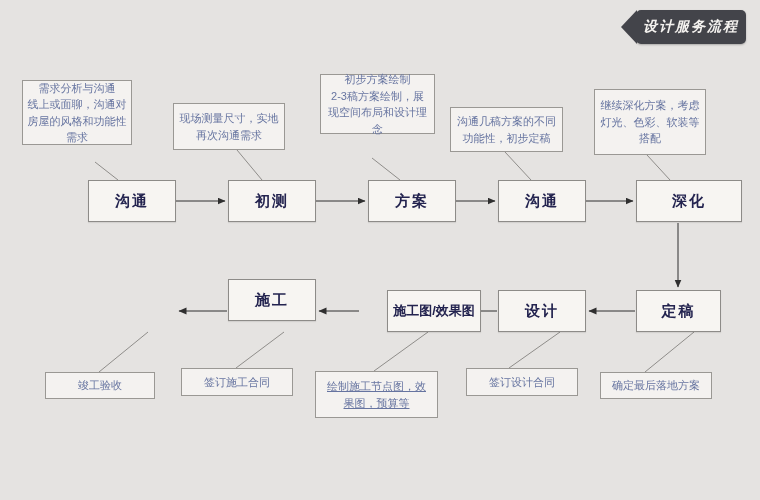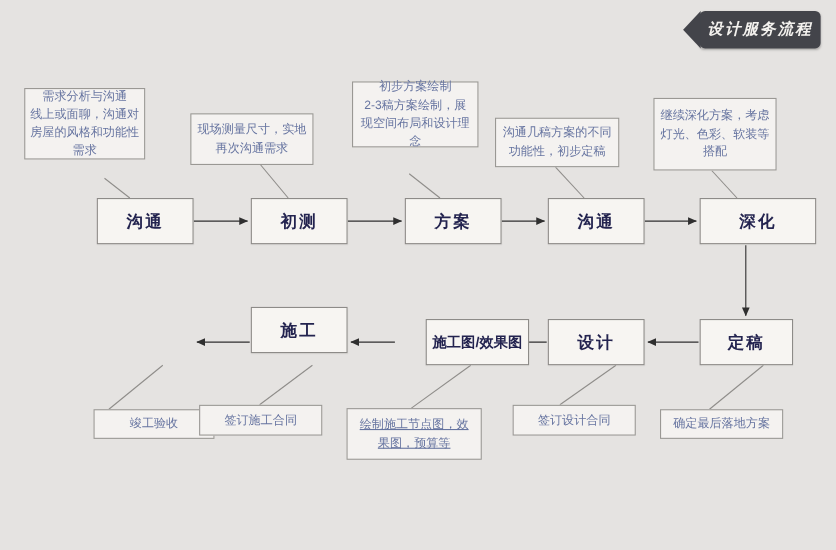--- a/index.html
+++ b/index.html
@@ -146,20 +146,20 @@
   <div class="step" style="left:228px; top:180px; width:88px;">初测</div>
   <div class="step" style="left:368px; top:180px; width:88px;">方案</div>
   <div class="step" style="left:498px; top:180px; width:88px;">沟通</div>
   <div class="step" style="left:636px; top:180px; width:106px;">深化</div>
 
   <div class="step" style="left:228px; top:279px; width:88px;">施工</div>
   <div class="step wide" style="left:361px; top:290px; width:94px;margin-left:26px;">施工图/效果图</div>
   <div class="step" style="left:498px; top:290px; width:88px;">设计</div>
   <div class="step" style="left:636px; top:290px; width:85px;">定稿</div>
 
-  <div class="note" style="left:45px;  top:372px; width:110px; height:27px;margin-left:40px;">竣工验收</div>
+  <div class="note" style="left:45px;  top:372px; width:110px; height:27px;">竣工验收</div>
   <div class="note" style="left:181px; top:368px; width:112px; height:28px;">签订施工合同</div>
   <div class="note" style="left:315px; top:371px; width:123px; height:47px;text-decoration:underline;">绘制施工节点图，效
 果图，预算等</div>
   <div class="note" style="left:466px; top:368px; width:112px; height:28px;">签订设计合同</div>
   <div class="note" style="left:600px; top:372px; width:112px; height:27px;">确定最后落地方案</div>
 
 </div>
 
 </body></html>

